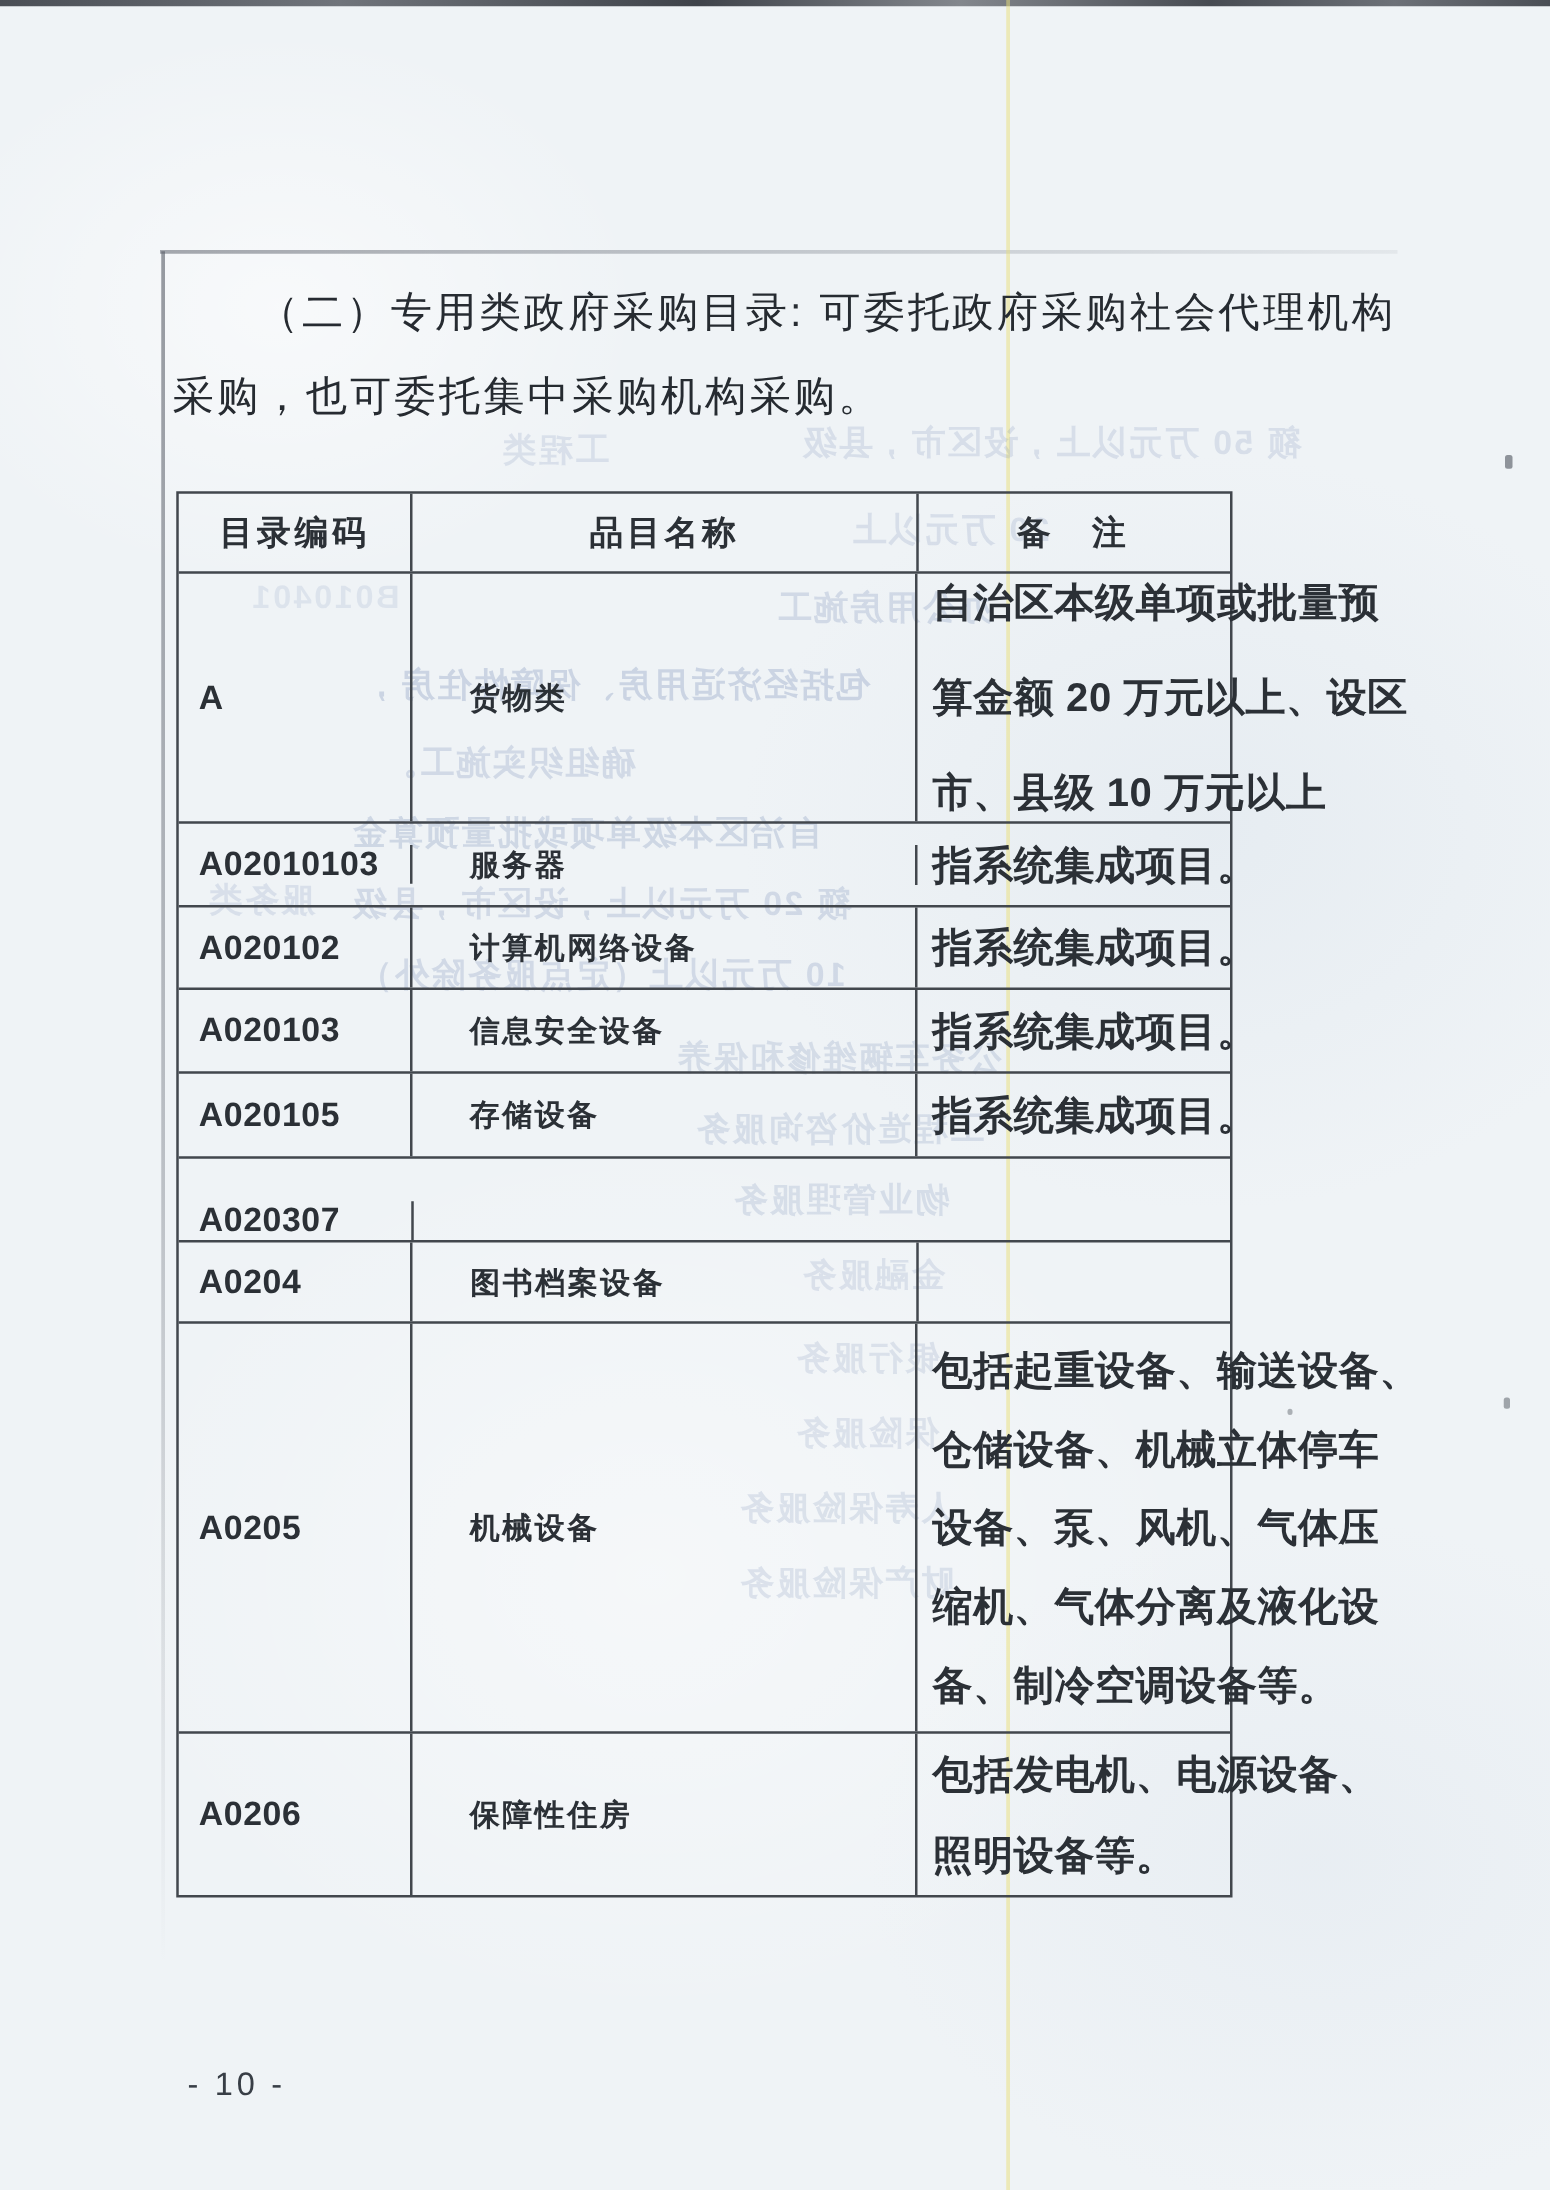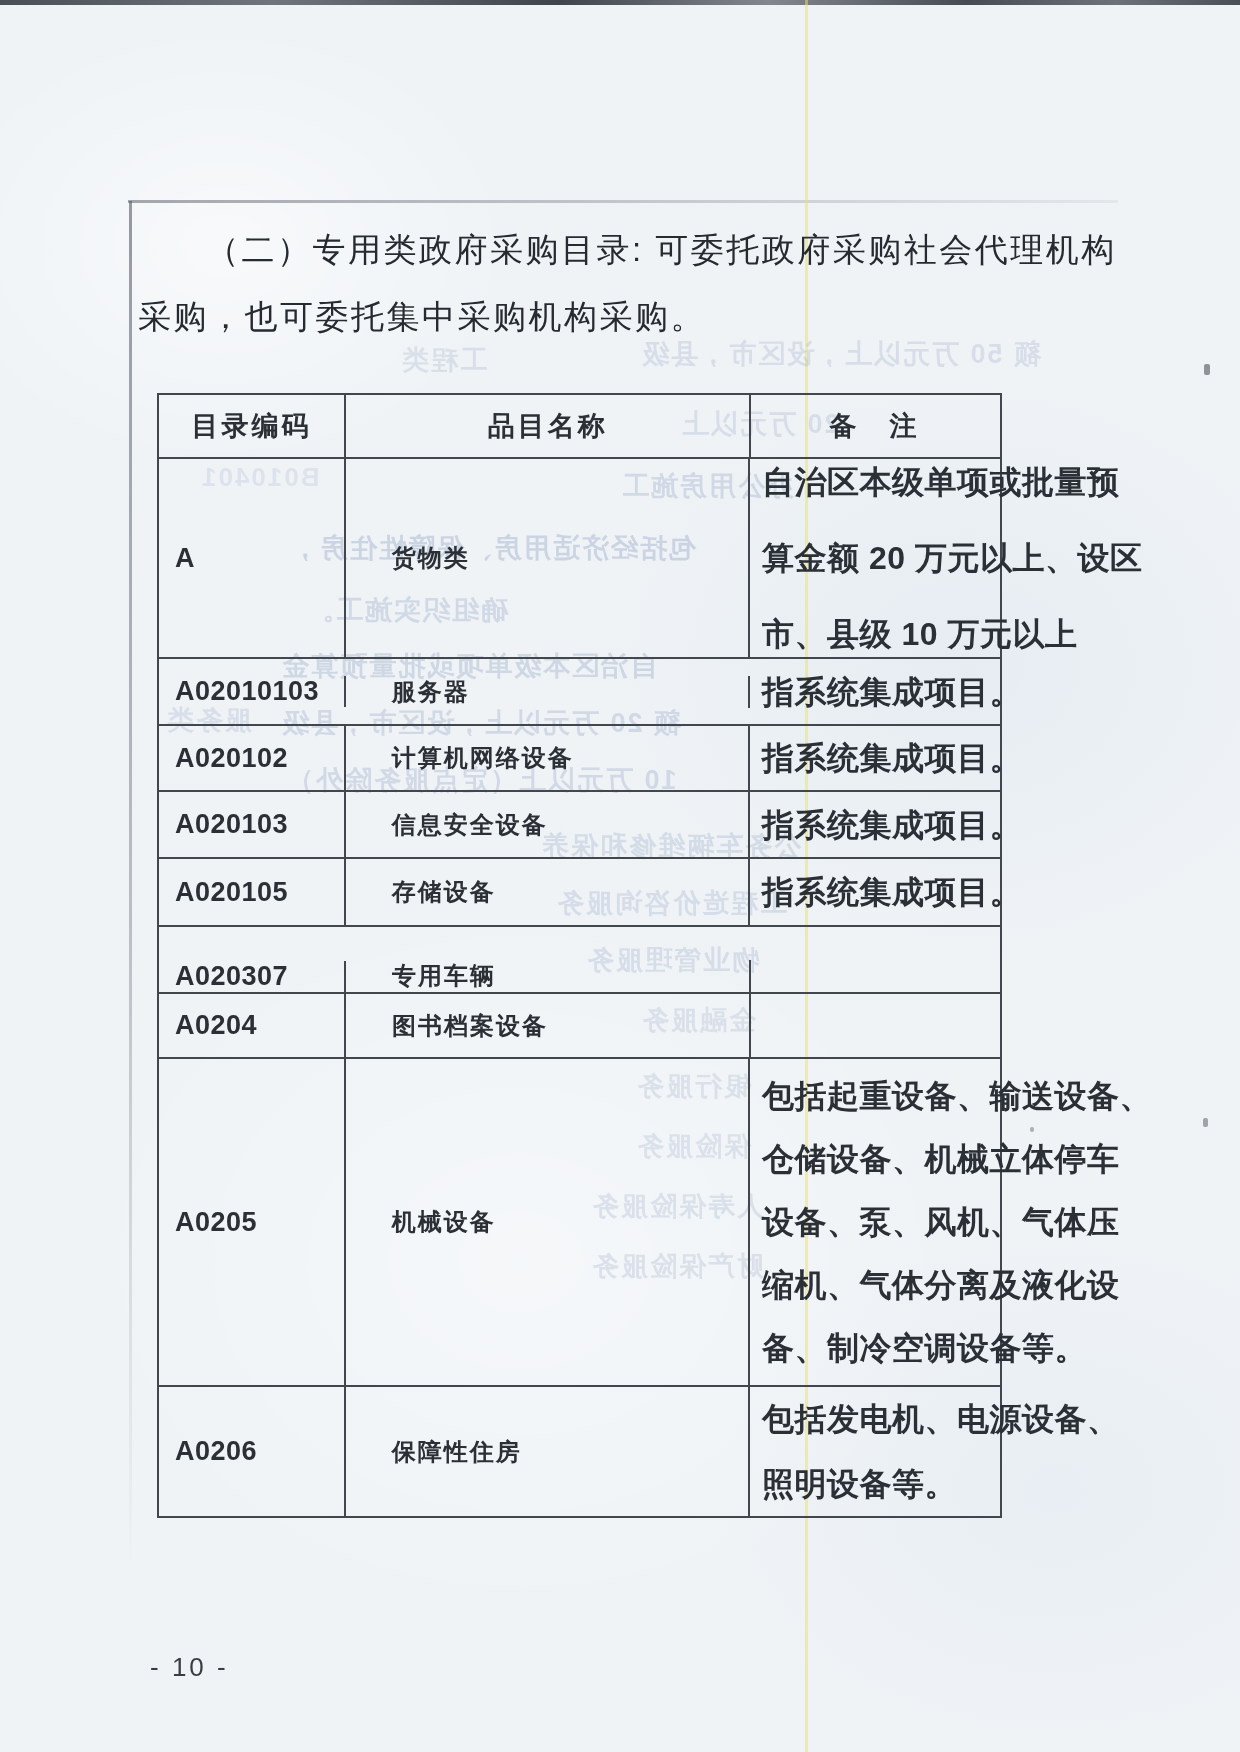--- a/index.html
+++ b/index.html
@@ -28,21 +28,21 @@
   .dot2{position:absolute;left:1203px;top:1118px;width:5px;height:9px;background:rgba(62,68,78,.45);border-radius:2px;}
   .dot3{position:absolute;left:1030px;top:1127px;width:4px;height:5px;background:rgba(70,76,86,.4);border-radius:2px;}
 
   
   .heading{position:absolute;left:138px;top:216px;width:980px;
     font-size:33px;line-height:67px;letter-spacing:2.5px;font-weight:500;color:#262b31;}
   .h1line{text-indent:68px;white-space:nowrap;}
   .h2line{white-space:nowrap;}
 
   
-  .tbl{position:absolute;left:157px;top:393px;width:845px;
+  .tbl{position:absolute;left:141px;top:393px;width:845px;
     border:2px solid #42474d;box-sizing:border-box;}
   .trow{display:flex;border-top:2px solid #42474d;box-sizing:border-box;}
   .trow:first-child{border-top:none;}
   .c{box-sizing:border-box;display:flex;align-items:center;}
   .c1{width:188px;border-right:2px solid #42474d;padding-left:16px;}
   .c2{width:407px;border-right:2px solid #42474d;padding-left:46px;}
   .c3{width:250px;padding-left:12px;padding-right:2px;flex-direction:column;align-items:flex-start;justify-content:center;}
   .th{justify-content:center !important;padding-left:0 !important;align-items:center !important;
     font-weight:700;font-size:27px;letter-spacing:3px;color:#2b3036;}
   .code{font-size:27px;font-weight:600;letter-spacing:.5px;color:#2b3036;}
@@ -168,23 +168,20 @@
         </div>
       <div class="c c3">
           <div class="rl">指系统集成项目。</div>
         </div>
     </div>
 
     <div class="trow r5">
       <div class="c c1">
           <span class="code">A020307</span>
         </div>
-      <div class="c c2">
-          <span class="iname">专用车辆</span>
-        </div>
       <div class="c c3"></div>
     </div>
 
     <div class="trow r6">
       <div class="c c1">
           <span class="code">A0204</span>
         </div>
       <div class="c c2">
           <span class="iname">图书档案设备</span>
         </div>

